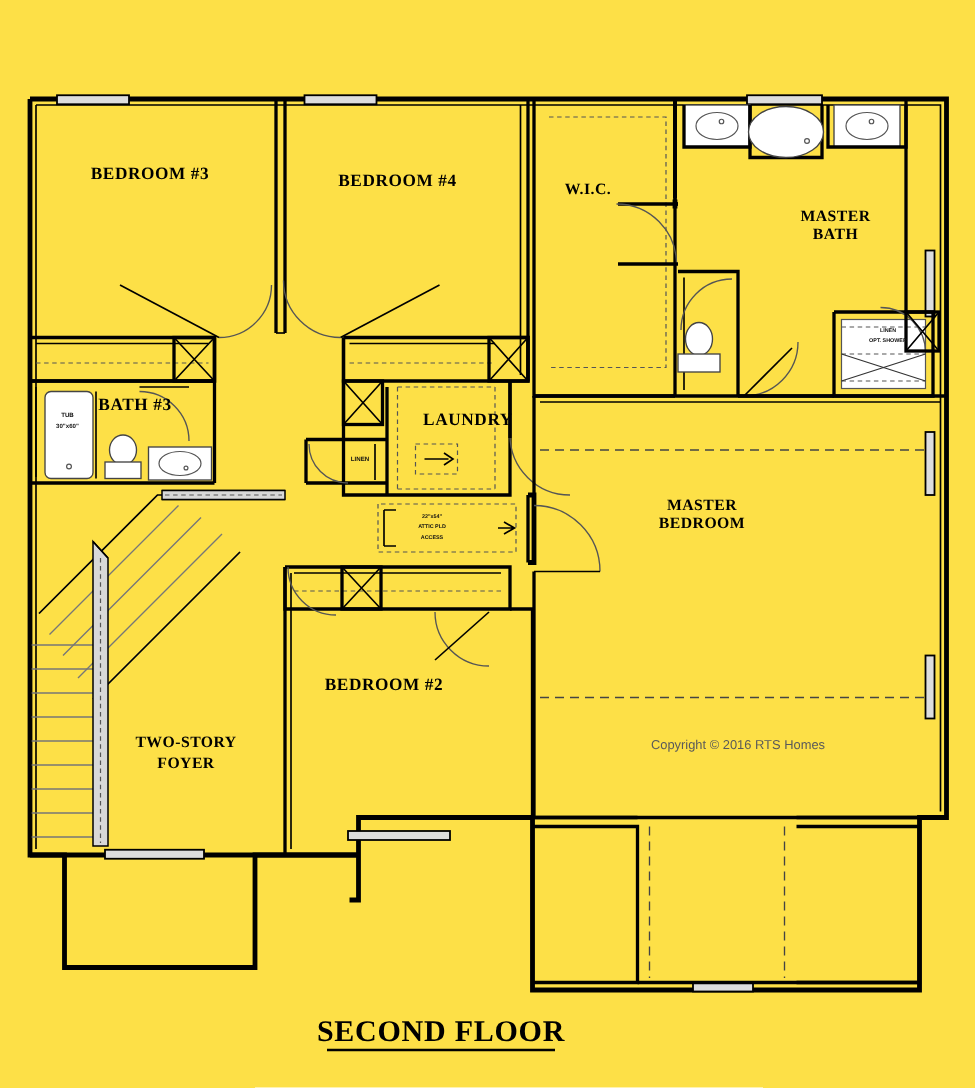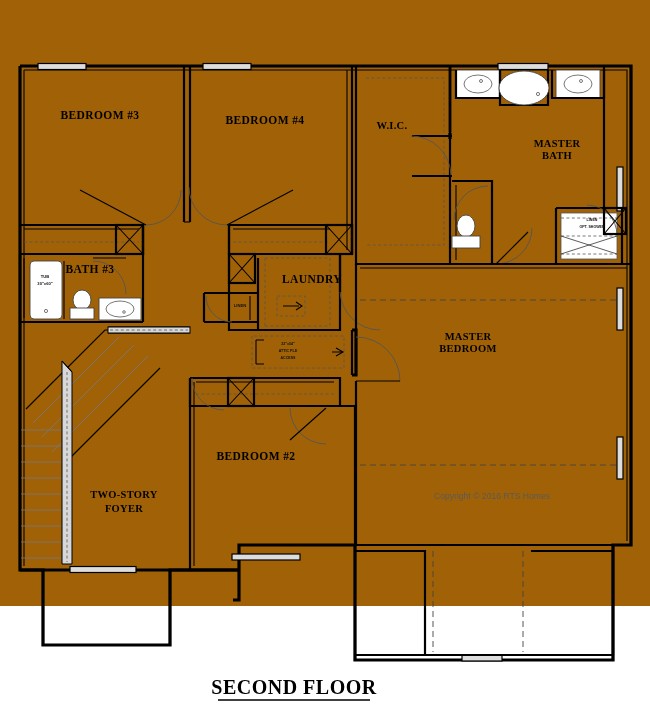--- a/index.html
+++ b/index.html
@@ -1,17 +1,17 @@
 <!DOCTYPE html>
 <html><head>
 <meta charset="utf-8">
 <style>
   html,body{margin:0;padding:0;background:#ffffff;}
   body{width:650px;height:725px;overflow:hidden;font-family:"Liberation Serif",serif;}
-  #plan-root{position:relative;width:650px;height:606px;background:#a16207;}
+  #plan-root{position:relative;width:650px;height:725px;background:#fde047;}
   svg{display:block;}
   .rm-label{font-family:"Liberation Serif",serif;font-weight:bold;fill:#000;text-anchor:middle;}
   .rm-lg{font-size:11.5px;letter-spacing:.4px;}
   .rm-md{font-size:10.5px;letter-spacing:.3px;}
   .tiny{font-family:"Liberation Sans",sans-serif;font-weight:bold;font-size:4.1px;fill:#111;text-anchor:middle;letter-spacing:0px;}
   .tiny2{font-family:"Liberation Sans",sans-serif;font-weight:bold;font-size:3.6px;fill:#111;text-anchor:middle;}
   .copy{font-family:"Liberation Sans",sans-serif;font-size:8.6px;fill:#5a5a5a;text-anchor:middle;}
   .title{font-family:"Liberation Serif",serif;font-weight:bold;font-size:20px;fill:#000;text-anchor:middle;letter-spacing:.5px;}
   .w-thick{fill:none;stroke:#000;stroke-width:3.2;}
   .w-med{fill:none;stroke:#000;stroke-width:2.2;}

